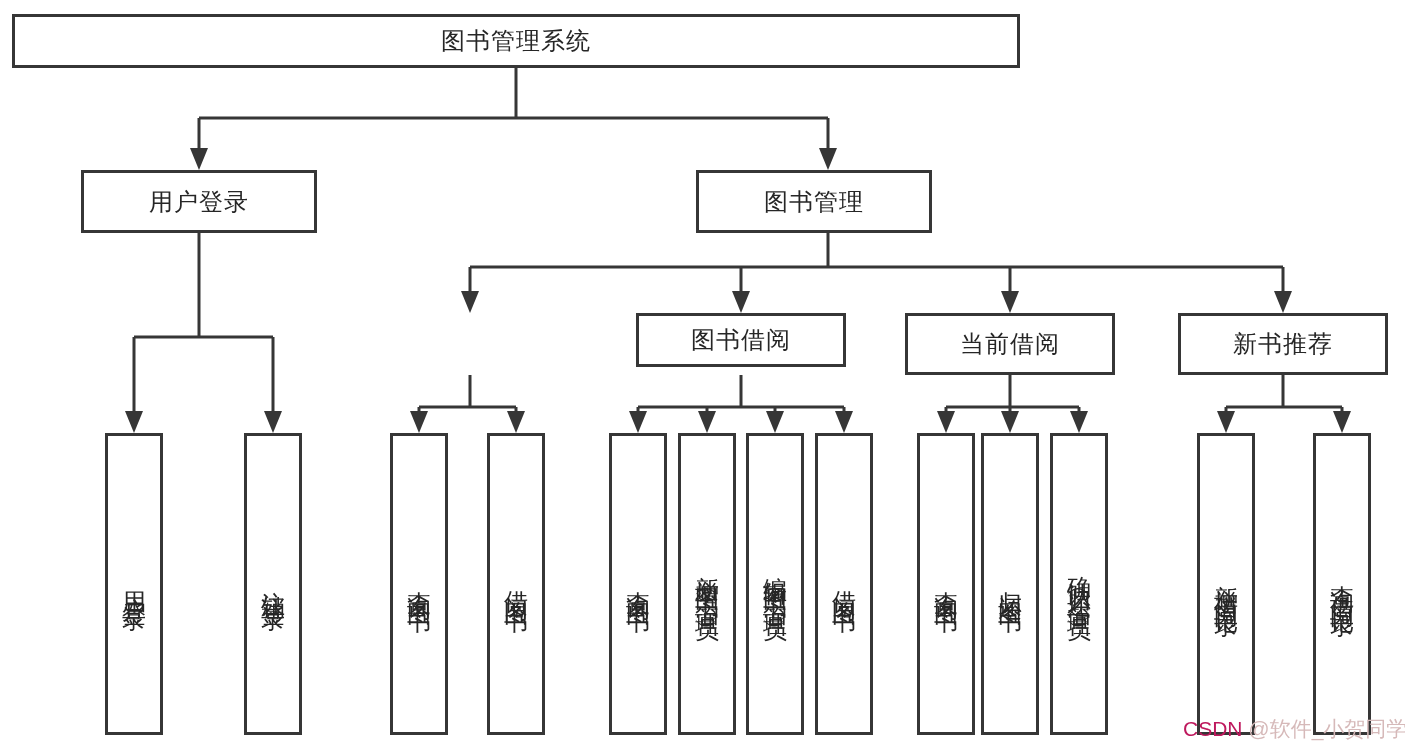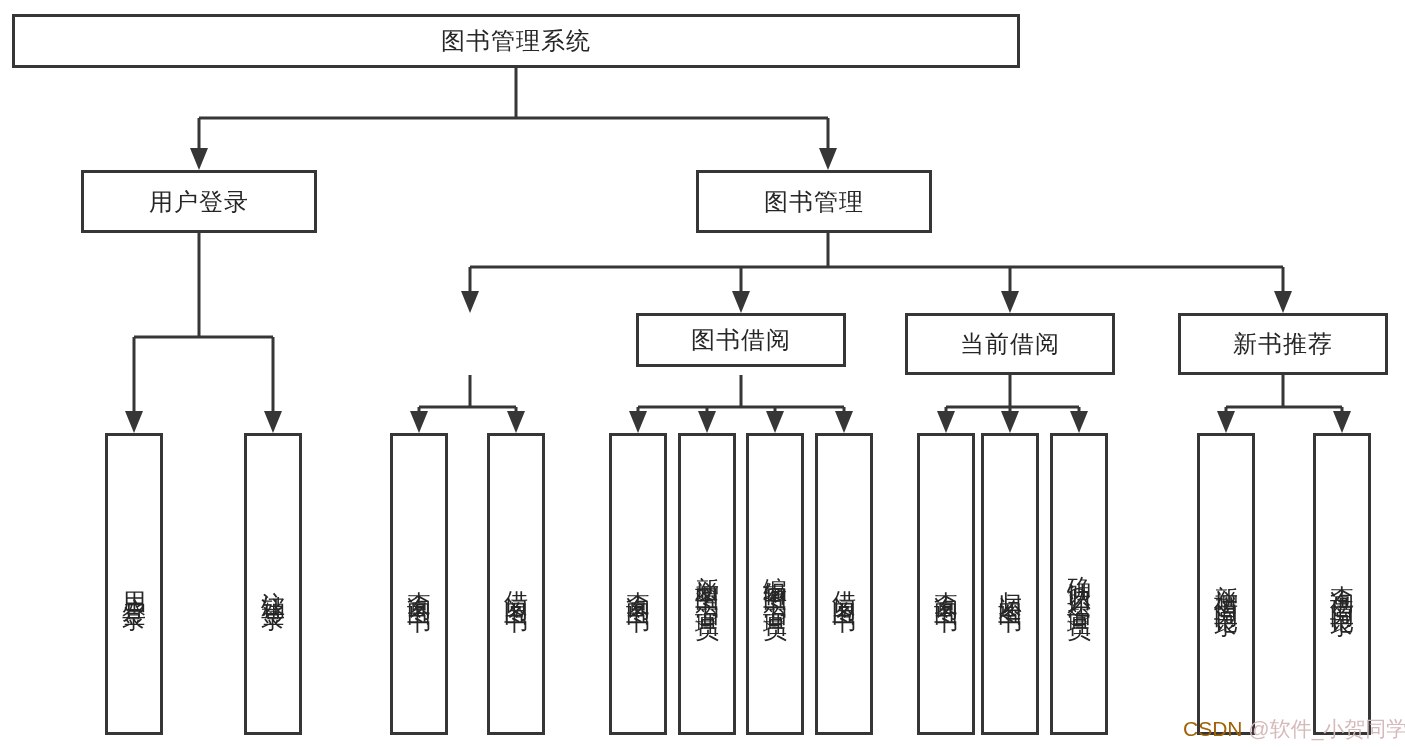--- a/index.html
+++ b/index.html
@@ -32,21 +32,21 @@
     letter-spacing:6px;
     line-height:1;
   }
   .watermark{
     position:absolute;
     left:1183px;top:715px;
     font-size:21px;
     white-space:nowrap;
     pointer-events:none;
   }
-  .watermark .wm-prefix{color:#a16207;}
+  .watermark .wm-prefix{color:#be185d;}
   .watermark .wm-user{color:#d6b9b9;}
 </style>
 </head>
 <body>
 
 <div class="canvas">
 
   <svg class="connectors" width="1405" height="747">
     <path d="
       M516,68 V118 M199,118 H828 M199,118 V150 M828,118 V150

